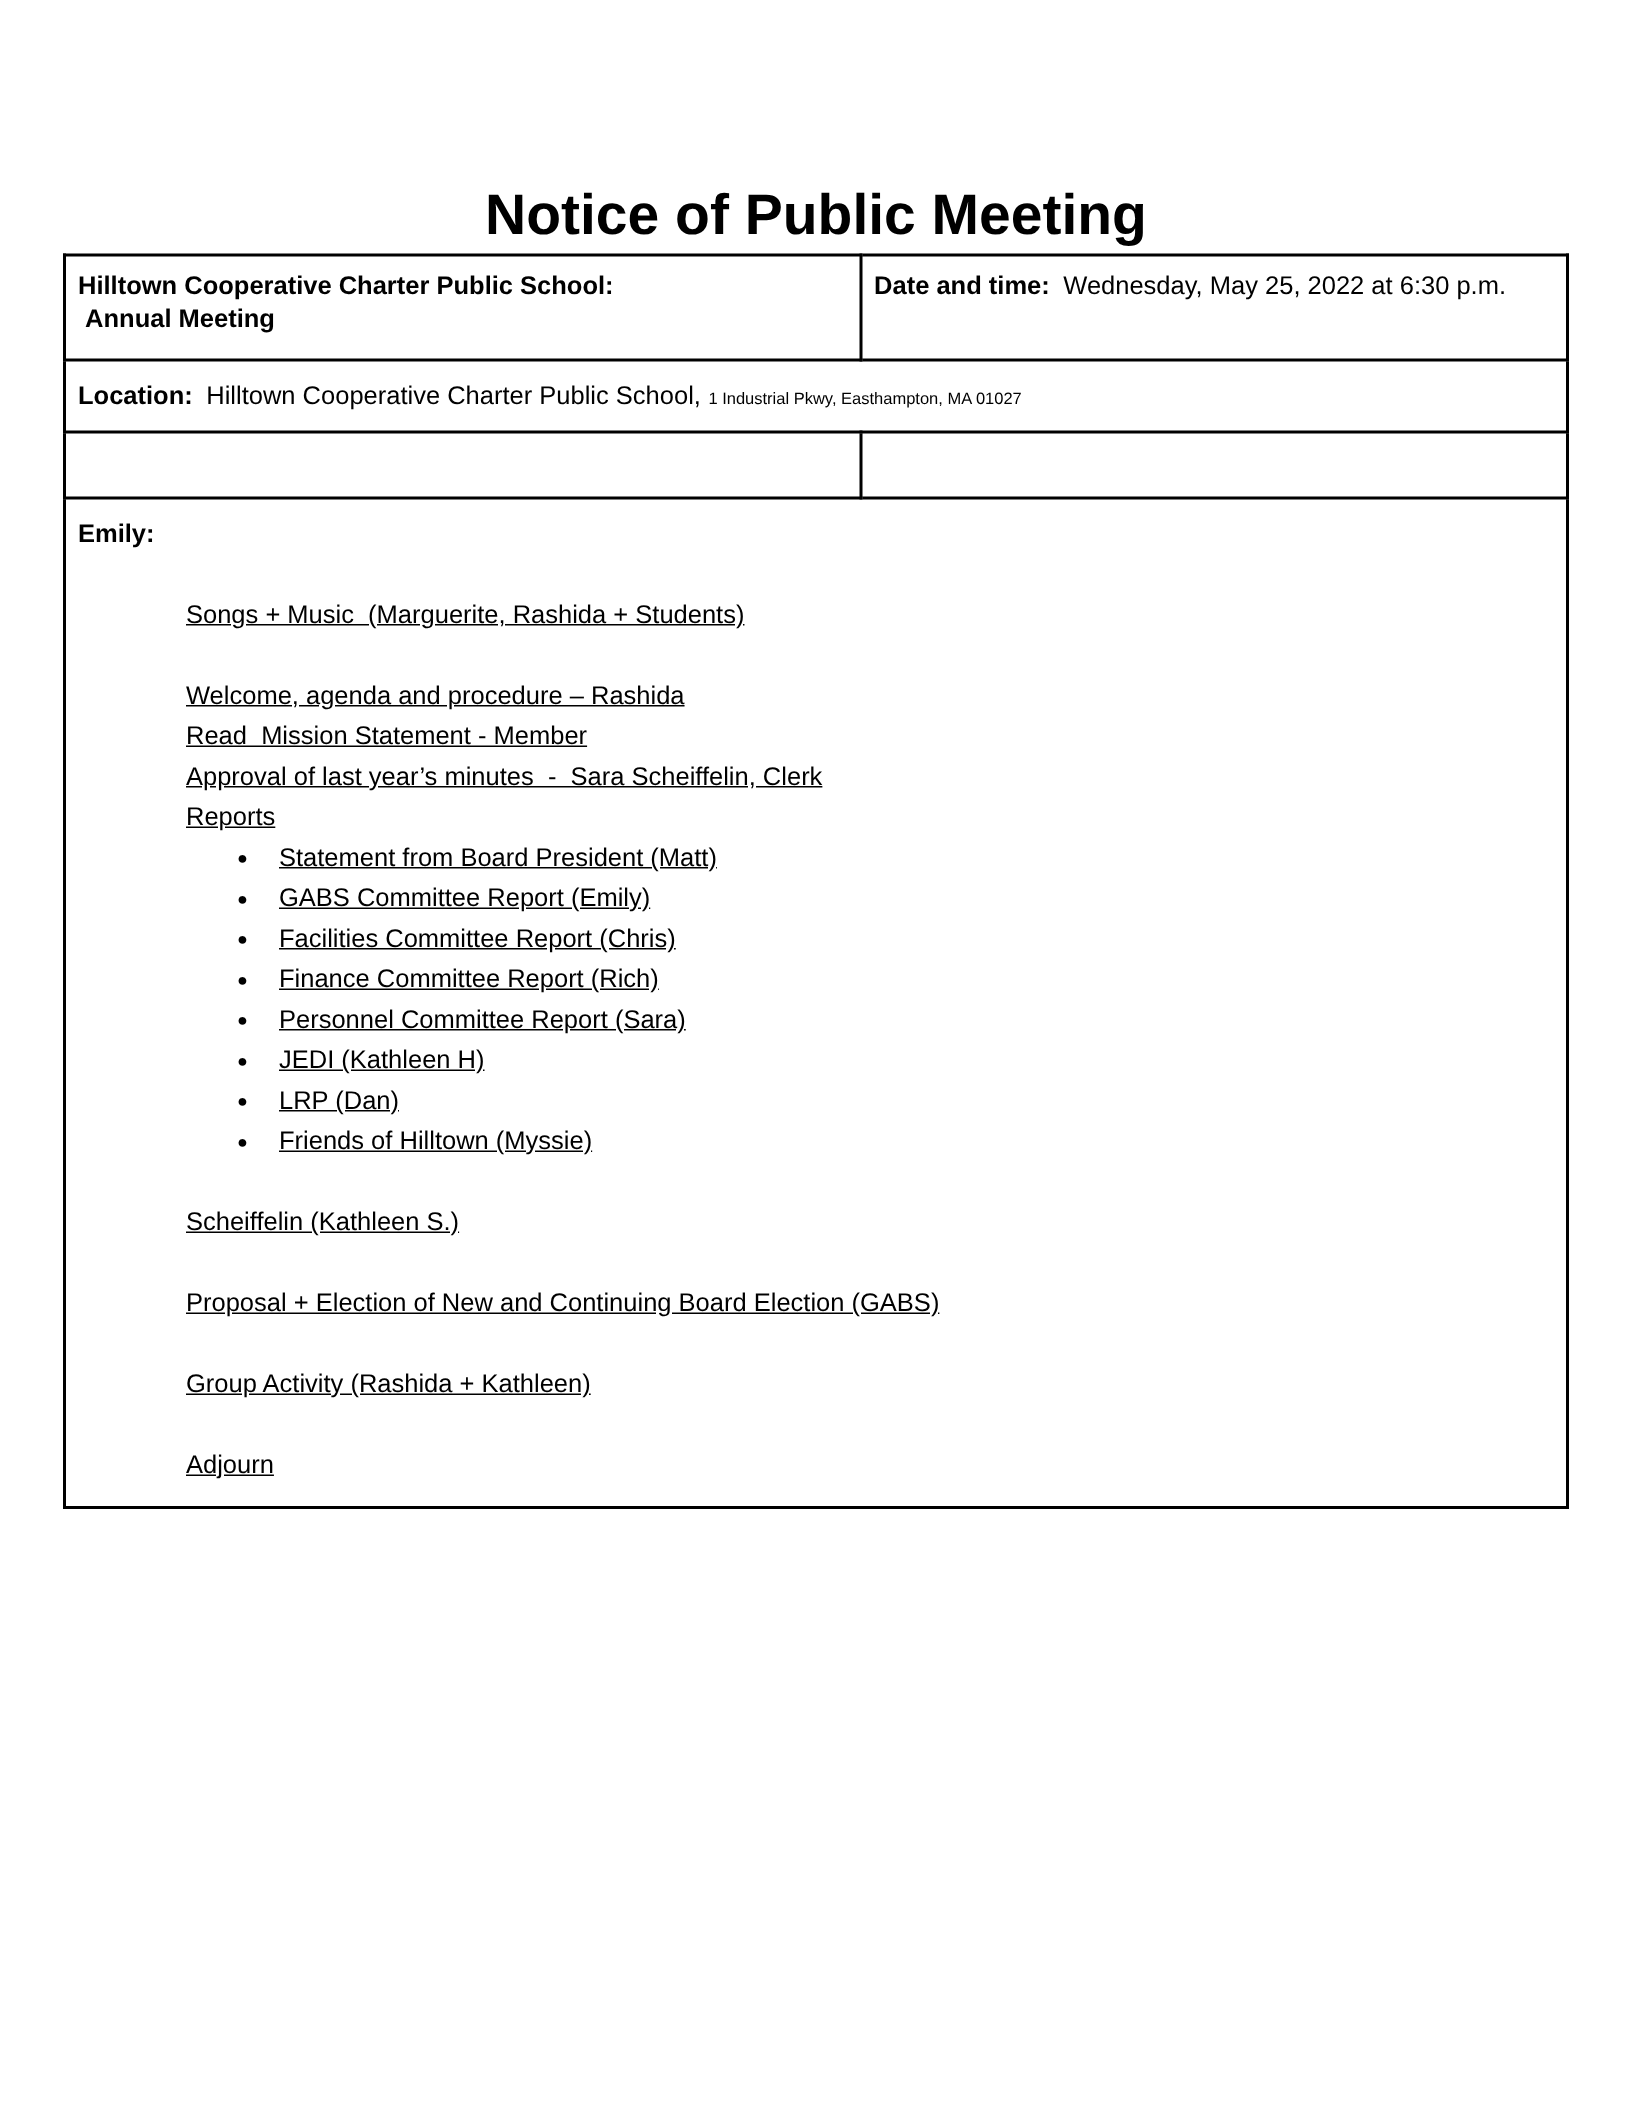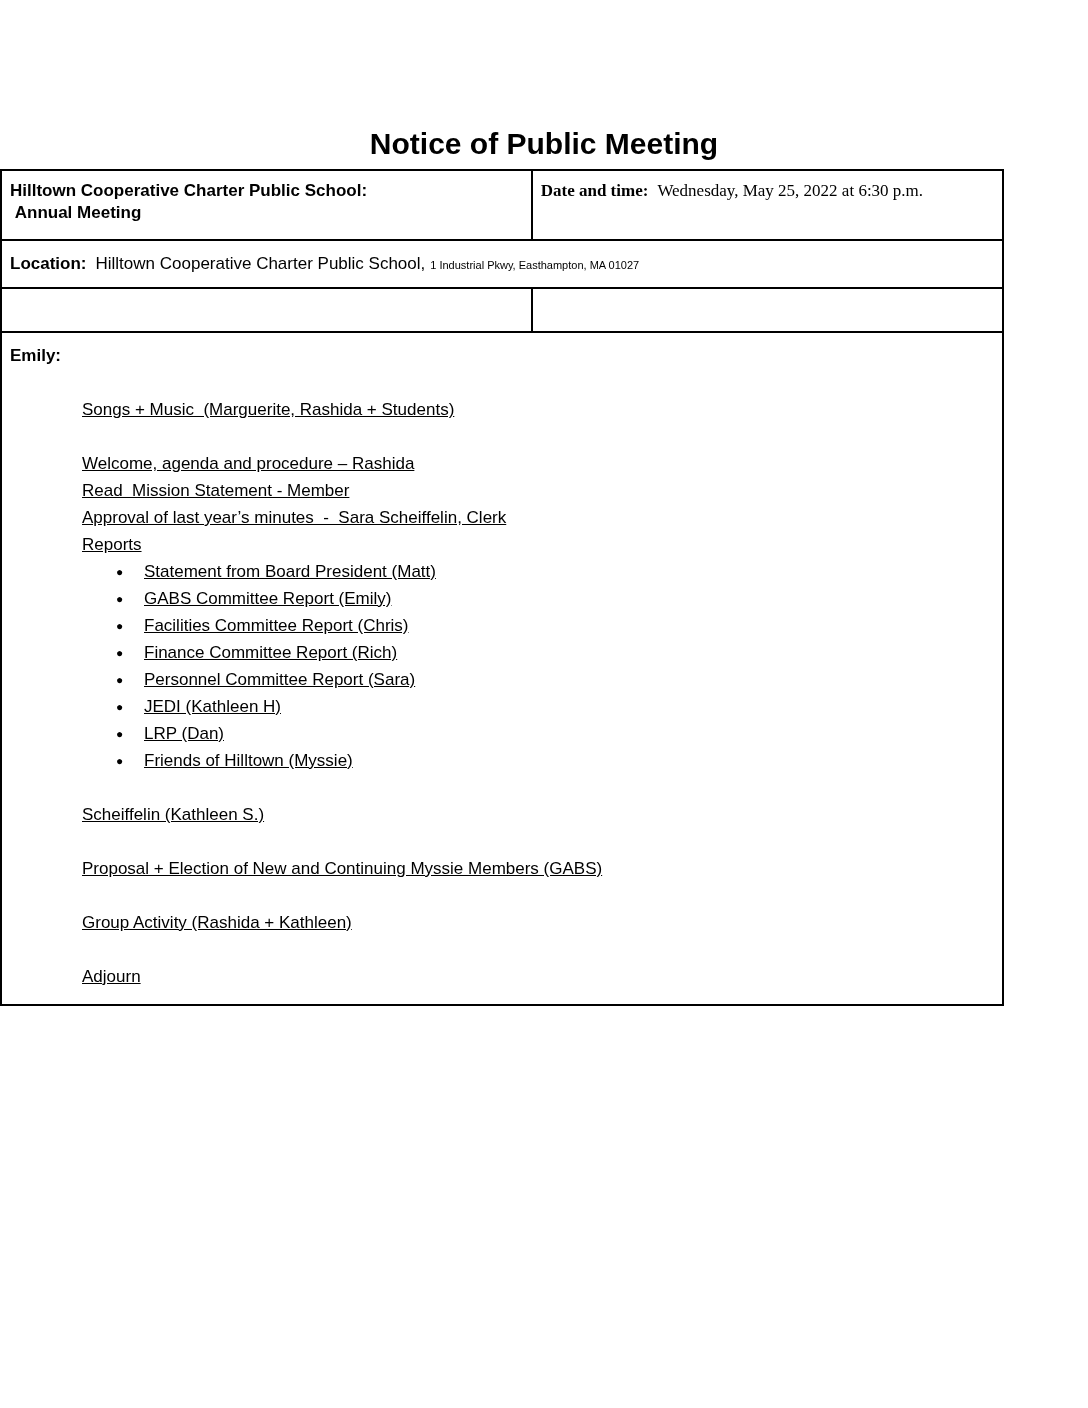--- a/index.html
+++ b/index.html
@@ -12,37 +12,38 @@
   }
   .page {
     width: 1088px;
     min-height: 1408px;
     background: #ffffff;
     position: relative;
   }
   .doc-title {
     margin: 126px 0 7px 0;
     text-align: center;
-    font-size: 30px;
+    font-size: 38px;
     line-height: 36px;
     font-weight: bold;
     letter-spacing: 0px;
   }
   table.notice-table {
     border-collapse: collapse;
     width: 1004px;
+    margin-left: 42px;
     table-layout: fixed;
   }
   table.notice-table td {
     border: 2px solid #000000;
     vertical-align: top;
     font-size: 17px;
   }
   .col-left  { width: 491px; }
-  .col-right { width: 436px; font-family: Liberation Serif, serif; }
+  .col-right { width: 436px; }
 
   
   tr.row-header { height: 70px; }
   tr.row-header td { padding: 9px 8px 6px 8px; }
   .school-name { font-weight: bold; line-height: 22px; white-space: pre-wrap; }
   .datetime-cell { line-height: 22px; }
   .dt-label { font-weight: bold; }
   .dt-value { margin-left: 9px; }
 
   
@@ -114,21 +115,21 @@
               <div class="agenda-line bullet"><span class="bullet-marker">●</span><span class="line-text">GABS Committee Report (Emily)</span></div>
               <div class="agenda-line bullet"><span class="bullet-marker">●</span><span class="line-text">Facilities Committee Report (Chris)</span></div>
               <div class="agenda-line bullet"><span class="bullet-marker">●</span><span class="line-text">Finance Committee Report (Rich)</span></div>
               <div class="agenda-line bullet"><span class="bullet-marker">●</span><span class="line-text">Personnel Committee Report (Sara)</span></div>
               <div class="agenda-line bullet"><span class="bullet-marker">●</span><span class="line-text">JEDI (Kathleen H)</span></div>
               <div class="agenda-line bullet"><span class="bullet-marker">●</span><span class="line-text">LRP (Dan)</span></div>
               <div class="agenda-line bullet"><span class="bullet-marker">●</span><span class="line-text">Friends of Hilltown (Myssie)</span></div>
               <div class="agenda-line blank"></div>
               <div class="agenda-line item"><span class="line-text">Scheiffelin (Kathleen S.)</span></div>
               <div class="agenda-line blank"></div>
-              <div class="agenda-line item"><span class="line-text">Proposal + Election of New and Continuing Myssie Members (GABS)</span></div>
+              <div class="agenda-line item"><span class="line-text">Proposal + Election of New and Continuing Board Election (GABS)</span></div>
               <div class="agenda-line blank"></div>
               <div class="agenda-line item"><span class="line-text">Group Activity (Rashida + Kathleen)</span></div>
               <div class="agenda-line blank"></div>
               <div class="agenda-line item"><span class="line-text">Adjourn</span></div>
             </div>
       </td>
     </tr>
   </tbody>
     </table>
 

